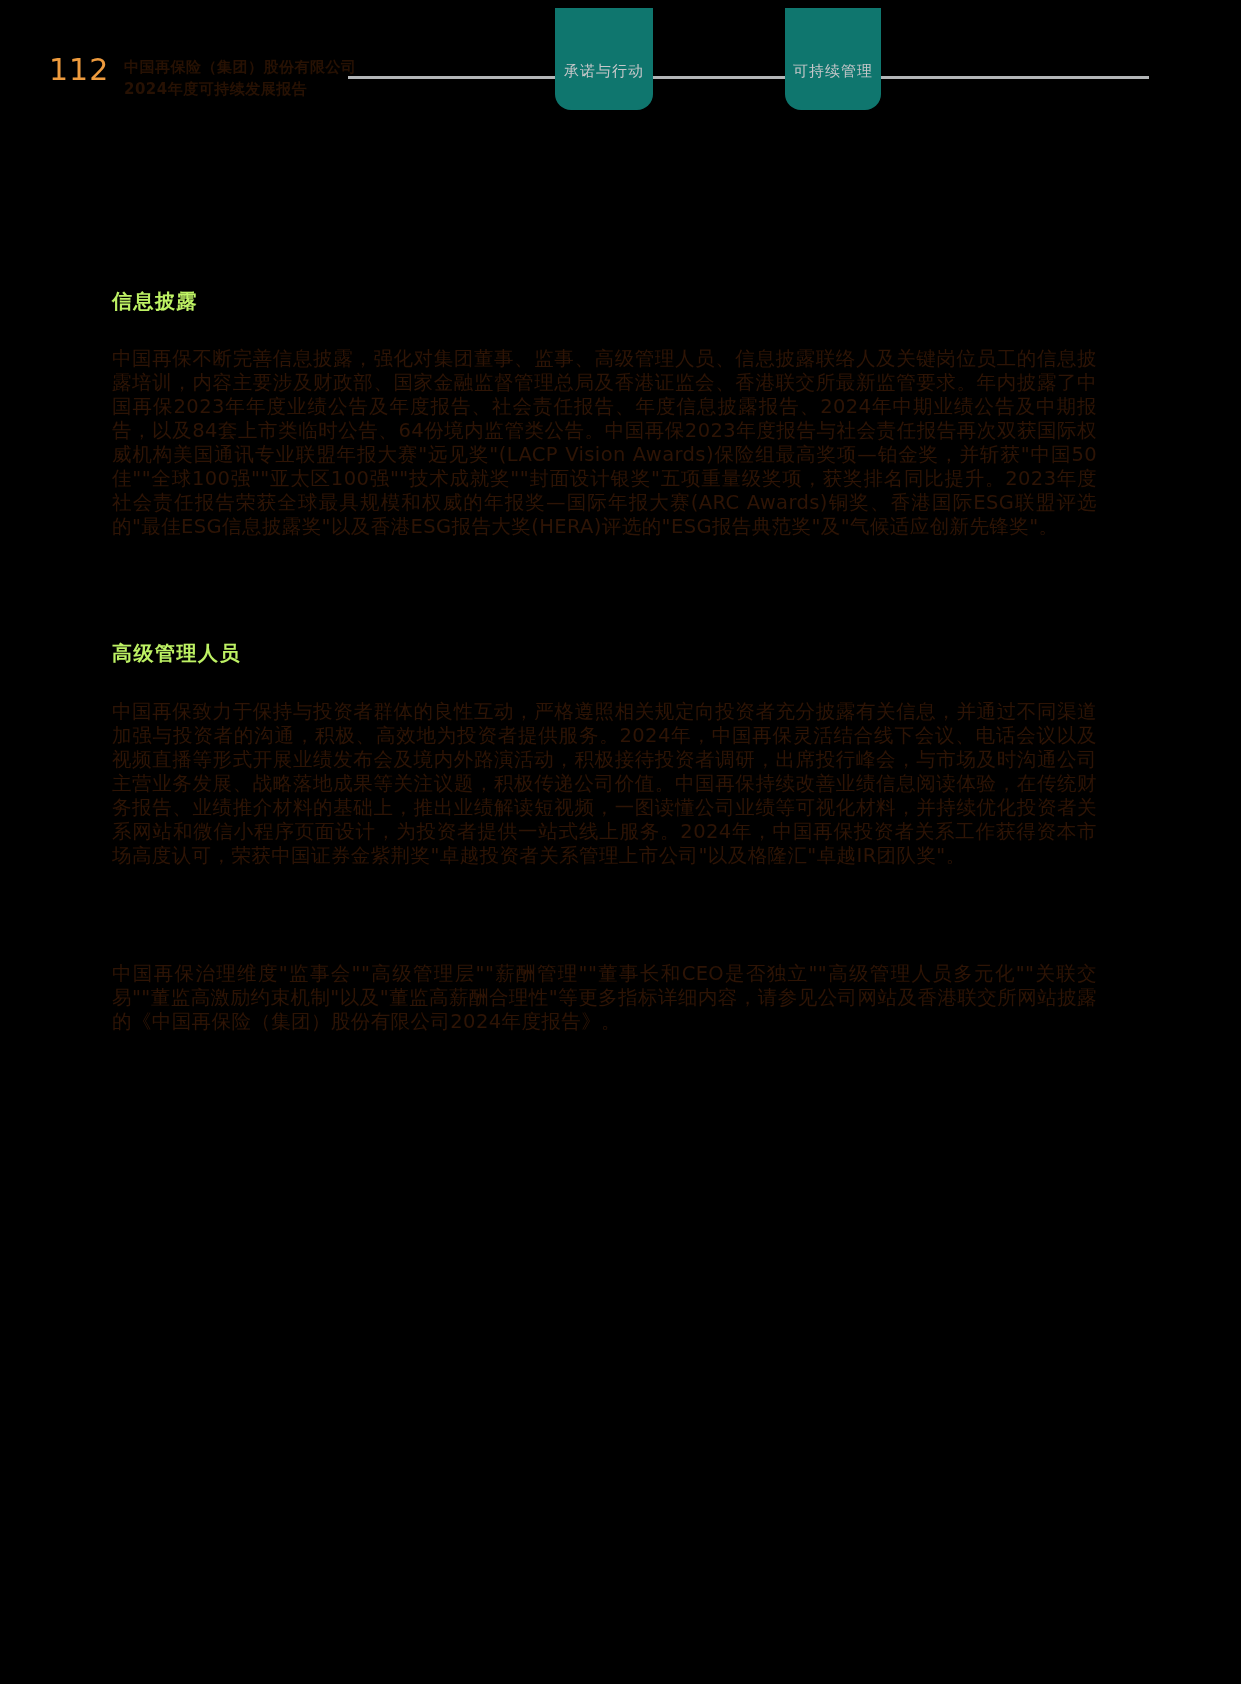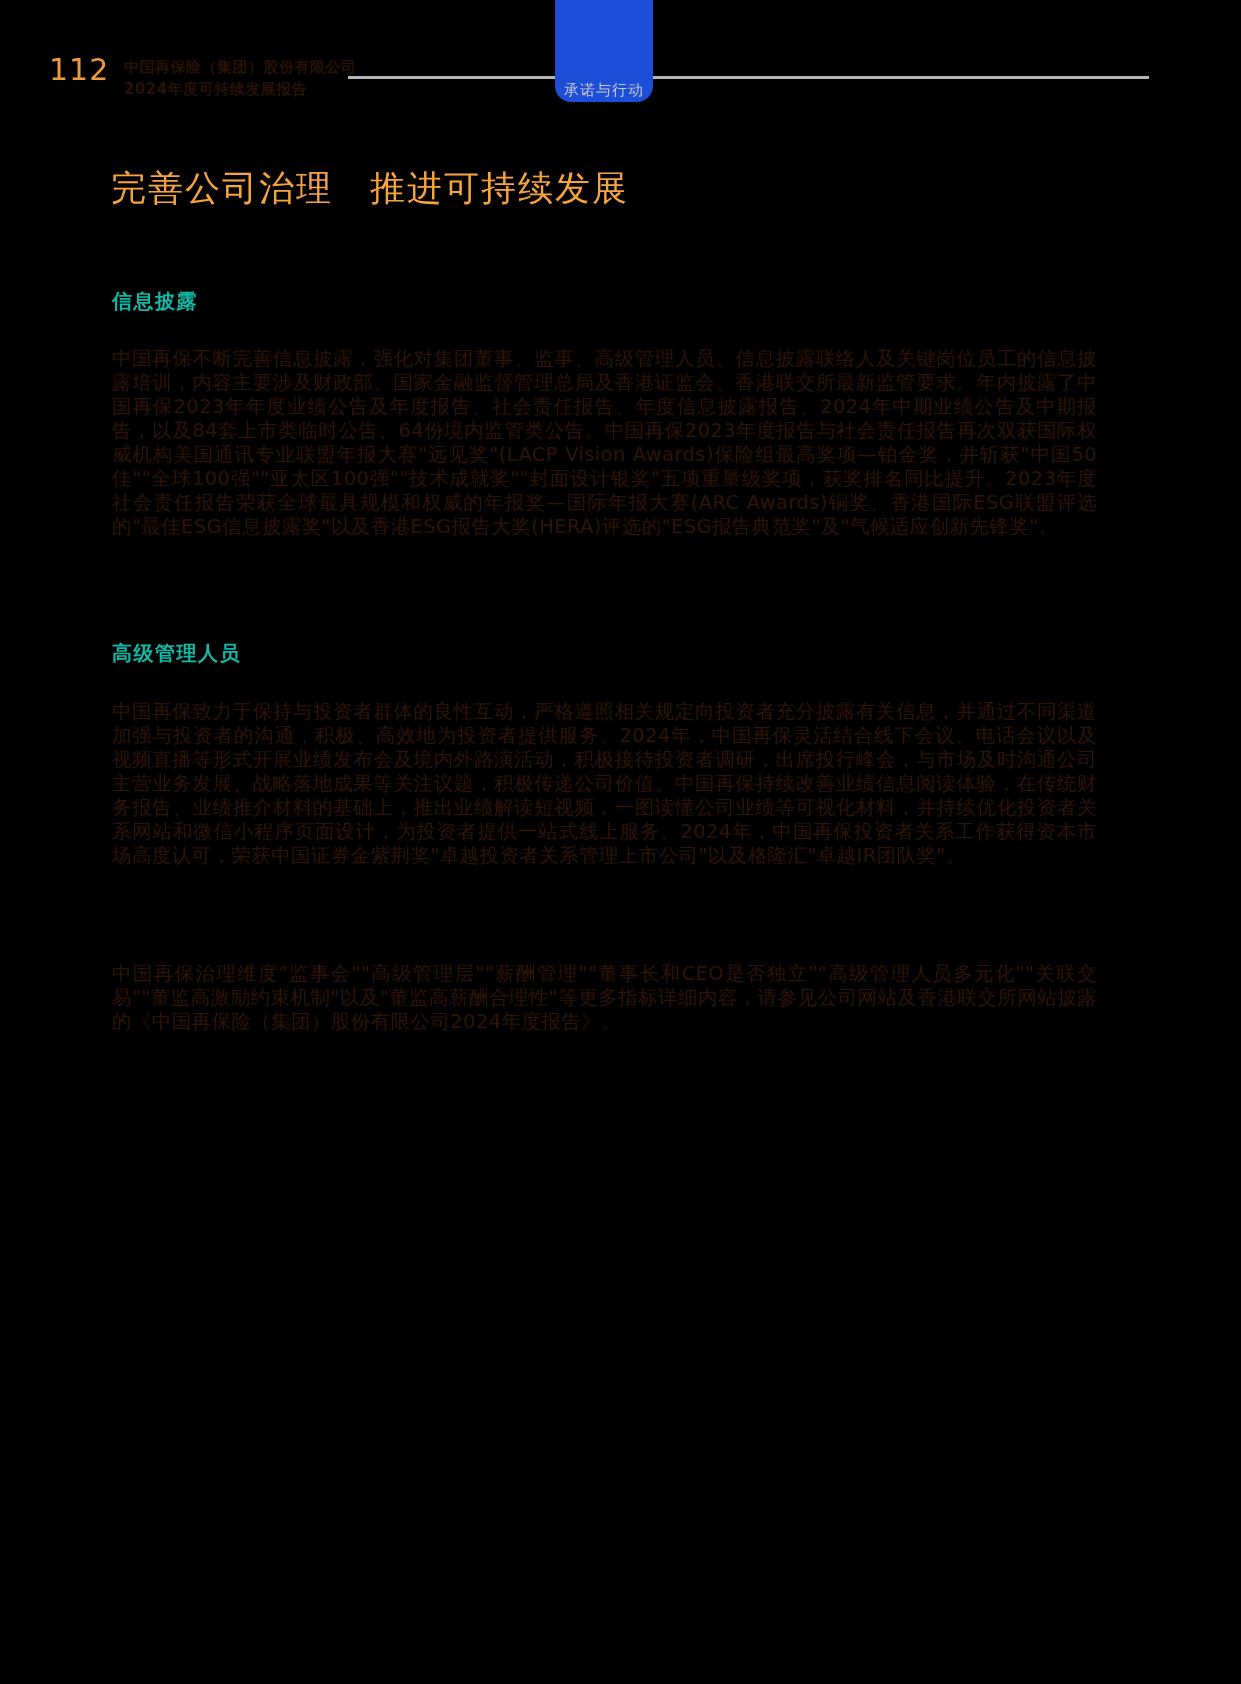--- a/index.html
+++ b/index.html
@@ -18,36 +18,36 @@
   .company-block{
     position:absolute;left:112px;top:56px;
     font-size:15px;font-weight:bold;color:#271103;
     line-height:22px;letter-spacing:0.5px;white-space:nowrap;margin-left:12px;
   }
   .header-rule{
     position:absolute;left:348px;top:76px;
     width:893px;height:3px;background:#b3b6b8;
   }
   .tab{
-    position:absolute;top:0;height:102px;
-    background:#1d4ed8;border-radius:0 0 16px 16px;
+    position:absolute;top:8px;height:102px;
+    background:#0f766e;border-radius:0 0 16px 16px;
     display:flex;align-items:flex-end;justify-content:center;
-    padding-bottom:2px;box-sizing:border-box;
+    padding-bottom:29px;box-sizing:border-box;
     font-size:15px;color:#c7c7c9;letter-spacing:1px;white-space:nowrap;
   }
   .tab-1{left:555px;width:98px;}
   .tab-2{left:785px;width:96px;}
   
   .doc-title{
     position:absolute;left:111px;top:165px;
     font-size:35px;color:#f7a43f;letter-spacing:2px;white-space:nowrap;
   }
   .section-heading{
     position:absolute;left:112px;
-    font-size:20px;font-weight:bold;color:#14b8a6;letter-spacing:1.5px;
+    font-size:20px;font-weight:bold;color:#bef264;letter-spacing:1.5px;
   }
   .heading-1{top:288px;}
   .heading-2{top:640px;}
   .body-para{
     position:absolute;left:112px;width:985px;
     font-size:19.5px;line-height:24px;color:#2e1405;
     text-align:justify;letter-spacing:0.4px;
   }
   .para-1{top:347px;}
   .para-2{top:700px;}
@@ -63,22 +63,24 @@
   <div class="company-block">
     <div>中国再保险（集团）股份有限公司</div>
     <div>2024年度可持续发展报告</div>
   </div>
 
   <div class="header-rule"></div>
 
   <div class="tab tab-1">
     <span>承诺与行动</span>
   </div>
+  <div class="tab tab-2">
+    <span>可持续管理</span>
+  </div>
 
-  <div class="doc-title">完善公司治理　推进可持续发展</div>
 
   <div class="section-heading heading-1">信息披露</div>
   <div class="body-para para-1">中国再保不断完善信息披露，强化对集团董事、监事、高级管理人员、信息披露联络人及关键岗位员工的信息披露培训，内容主要涉及财政部、国家金融监督管理总局及香港证监会、香港联交所最新监管要求。年内披露了中国再保2023年年度业绩公告及年度报告、社会责任报告、年度信息披露报告、2024年中期业绩公告及中期报告，以及84套上市类临时公告、64份境内监管类公告。中国再保2023年度报告与社会责任报告再次双获国际权威机构美国通讯专业联盟年报大赛"远见奖"(LACP Vision Awards)保险组最高奖项—铂金奖，并斩获"中国50佳""全球100强""亚太区100强""技术成就奖""封面设计银奖"五项重量级奖项，获奖排名同比提升。2023年度社会责任报告荣获全球最具规模和权威的年报奖—国际年报大赛(ARC Awards)铜奖、香港国际ESG联盟评选的"最佳ESG信息披露奖"以及香港ESG报告大奖(HERA)评选的"ESG报告典范奖"及"气候适应创新先锋奖"。</div>
 
   <div class="section-heading heading-2">高级管理人员</div>
   <div class="body-para para-2">中国再保致力于保持与投资者群体的良性互动，严格遵照相关规定向投资者充分披露有关信息，并通过不同渠道加强与投资者的沟通，积极、高效地为投资者提供服务。2024年，中国再保灵活结合线下会议、电话会议以及视频直播等形式开展业绩发布会及境内外路演活动，积极接待投资者调研，出席投行峰会，与市场及时沟通公司主营业务发展、战略落地成果等关注议题，积极传递公司价值。中国再保持续改善业绩信息阅读体验，在传统财务报告、业绩推介材料的基础上，推出业绩解读短视频，一图读懂公司业绩等可视化材料，并持续优化投资者关系网站和微信小程序页面设计，为投资者提供一站式线上服务。2024年，中国再保投资者关系工作获得资本市场高度认可，荣获中国证券金紫荆奖"卓越投资者关系管理上市公司"以及格隆汇"卓越IR团队奖"。</div>
   <div class="body-para para-3">中国再保治理维度"监事会""高级管理层""薪酬管理""董事长和CEO是否独立""高级管理人员多元化""关联交易""董监高激励约束机制"以及"董监高薪酬合理性"等更多指标详细内容，请参见公司网站及香港联交所网站披露的《中国再保险（集团）股份有限公司2024年度报告》。</div>
 
 </div>
 

